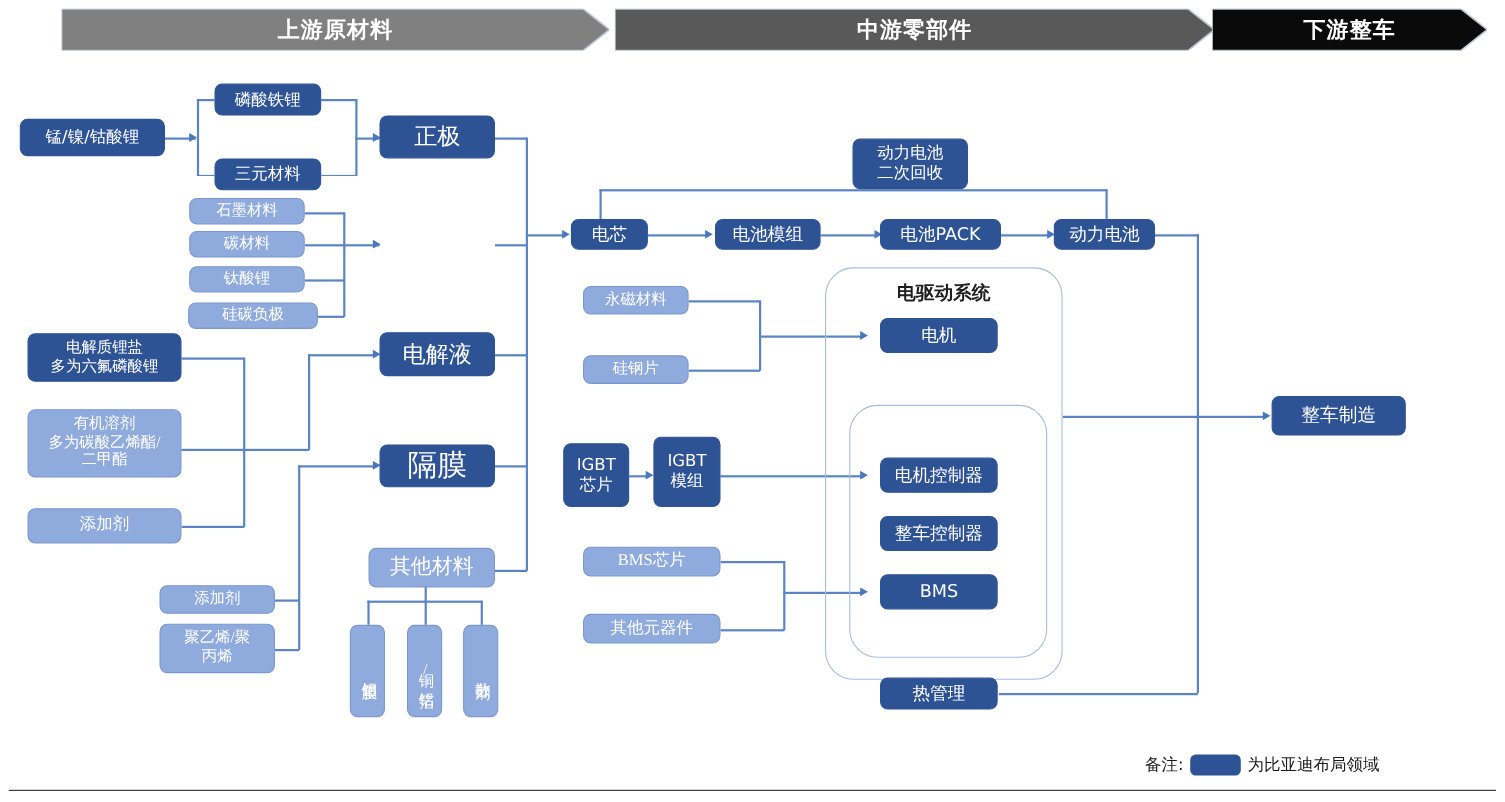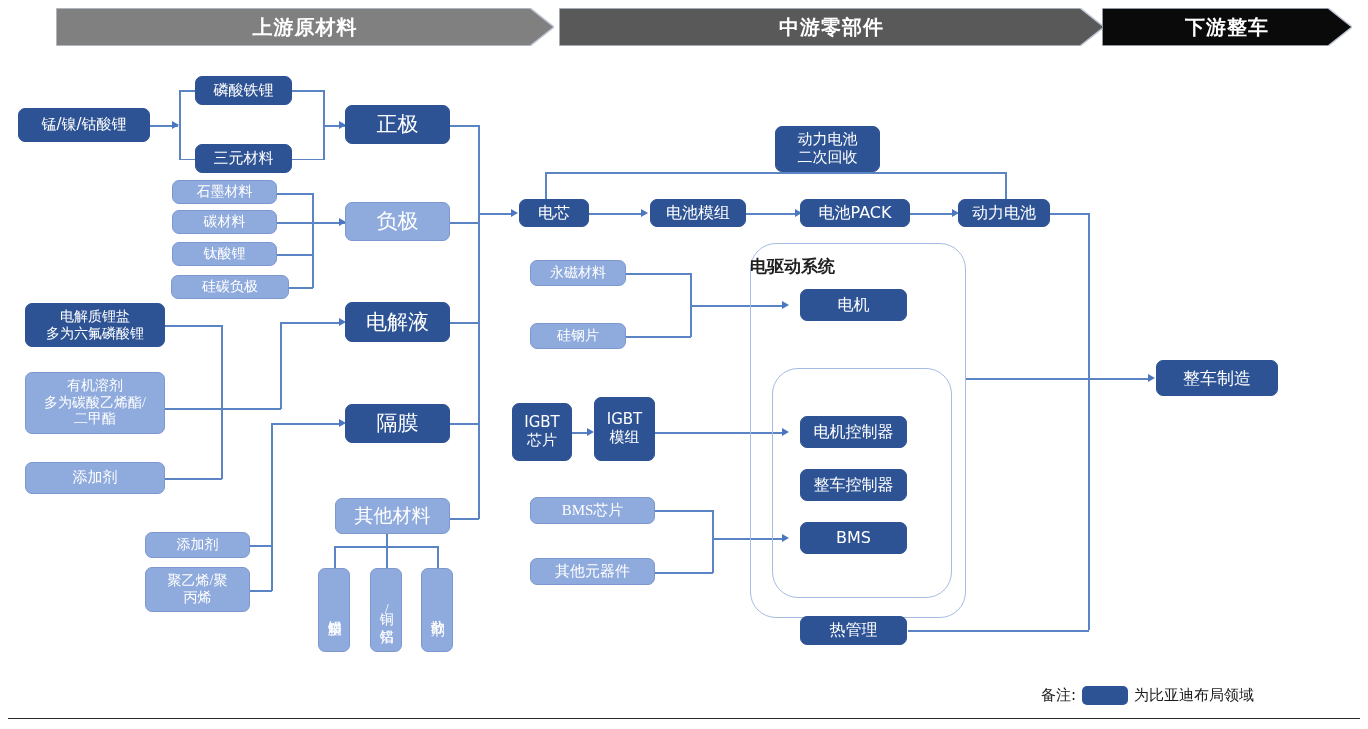--- a/index.html
+++ b/index.html
@@ -14,21 +14,21 @@
 
   
   .box{position:absolute;box-sizing:border-box;display:flex;align-items:center;justify-content:center;
        text-align:center;border-radius:7px;color:#ffffff;line-height:1.18;padding:1px 3px;}
   .dark{background:#2E5395;border:1px solid #2E5395;}
   .light{background:#8FAADC;border:1px solid #7C98CE;font-family:Liberation Serif, serif;}
   .vtext{writing-mode:vertical-rl;text-orientation:upright;letter-spacing:1px;}
 
   
   .cont{position:absolute;box-sizing:border-box;border:1.4px solid #A7BCE2;border-radius:26px;background:transparent;}
-  .cont-title{position:absolute;color:#1F1F1F;font-weight:700;font-size:17px;text-align:left;}
+  .cont-title{position:absolute;color:#1F1F1F;font-weight:700;font-size:17px;text-align:center;}
 
   
   .ln{position:absolute;background:#5B84C4;}
   .lnh{height:1.5px;}
   .lnv{width:1.5px;}
   .ah{position:absolute;width:0;height:0;border-top:4.5px solid transparent;border-bottom:4.5px solid transparent;
       border-left:7px solid #4A77C0;}
   .au{position:absolute;width:0;height:0;border-left:4.5px solid transparent;border-right:4.5px solid transparent;
       border-bottom:7px solid #4A77C0;}
 
@@ -159,21 +159,20 @@
   <div class="box dark" style="left:18px;top:108px;width:132px;height:34px;font-size:15px;">锰/镍/钴酸锂</div>
 
   <div class="box dark" style="left:195px;top:76px;width:97px;height:29px;font-size:15px;">磷酸铁锂</div>
   <div class="box dark" style="left:195px;top:144px;width:97px;height:29px;font-size:15px;">三元材料</div>
   <div class="box dark" style="left:345px;top:105px;width:105px;height:39px;font-size:21px;">正极</div>
 
   <div class="box light" style="left:172px;top:180px;width:105px;height:24px;font-size:14px;">石墨材料</div>
   <div class="box light" style="left:172px;top:210px;width:105px;height:24px;font-size:14px;">碳材料</div>
   <div class="box light" style="left:172px;top:242px;width:105px;height:24px;font-size:14px;">钛酸锂</div>
   <div class="box light" style="left:171px;top:275px;width:118px;height:24px;font-size:14px;">硅碳负极</div>
-  <div class="box light" style="left:345px;top:202px;width:105px;height:39px;font-size:21px;">负极</div>
 
   <div class="box dark" style="left:25px;top:303px;width:140px;height:44px;font-size:14px;flex-direction:column;">
     <div>电解质锂盐</div>
     <div>多为六氟磷酸锂</div>
   </div>
 
   <div class="box light" style="left:25px;top:372px;width:140px;height:62px;font-size:14px;flex-direction:column;">
     <div>有机溶剂</div>
     <div>多为碳酸乙烯酯/</div>
     <div>二甲酯</div>
@@ -181,21 +180,21 @@
 
   <div class="box light" style="left:25px;top:462px;width:140px;height:32px;font-size:15px;">添加剂</div>
 
   <div class="box dark" style="left:345px;top:302px;width:105px;height:40px;font-size:21px;">电解液</div>
 
   <div class="box light" style="left:145px;top:532px;width:105px;height:26px;font-size:14px;">添加剂</div>
   <div class="box light" style="left:145px;top:567px;width:105px;height:45px;font-size:14px;flex-direction:column;">
     <div>聚乙烯/聚</div>
     <div>丙烯</div>
   </div>
-  <div class="box dark" style="left:345px;top:404px;width:105px;height:39px;font-size:21px;">隔膜</div>
+  <div class="box dark" style="left:345px;top:404px;width:105px;height:39px;font-size:27px;">隔膜</div>
 
   <div class="box light" style="left:335px;top:498px;width:115px;height:36px;font-size:19px;">其他材料</div>
   <div class="box light vtext" style="left:318px;top:568px;width:32px;height:84px;font-size:14px;">铝塑膜</div>
   <div class="box light vtext" style="left:370px;top:568px;width:32px;height:84px;font-size:14px;">铜/铝箔</div>
   <div class="box light vtext" style="left:421px;top:568px;width:32px;height:84px;font-size:14px;">分散剂</div>
 
   <div class="box dark" style="left:775px;top:126px;width:105px;height:46px;font-size:15px;flex-direction:column;">
     <div>动力电池</div>
     <div>二次回收</div>
   </div>

